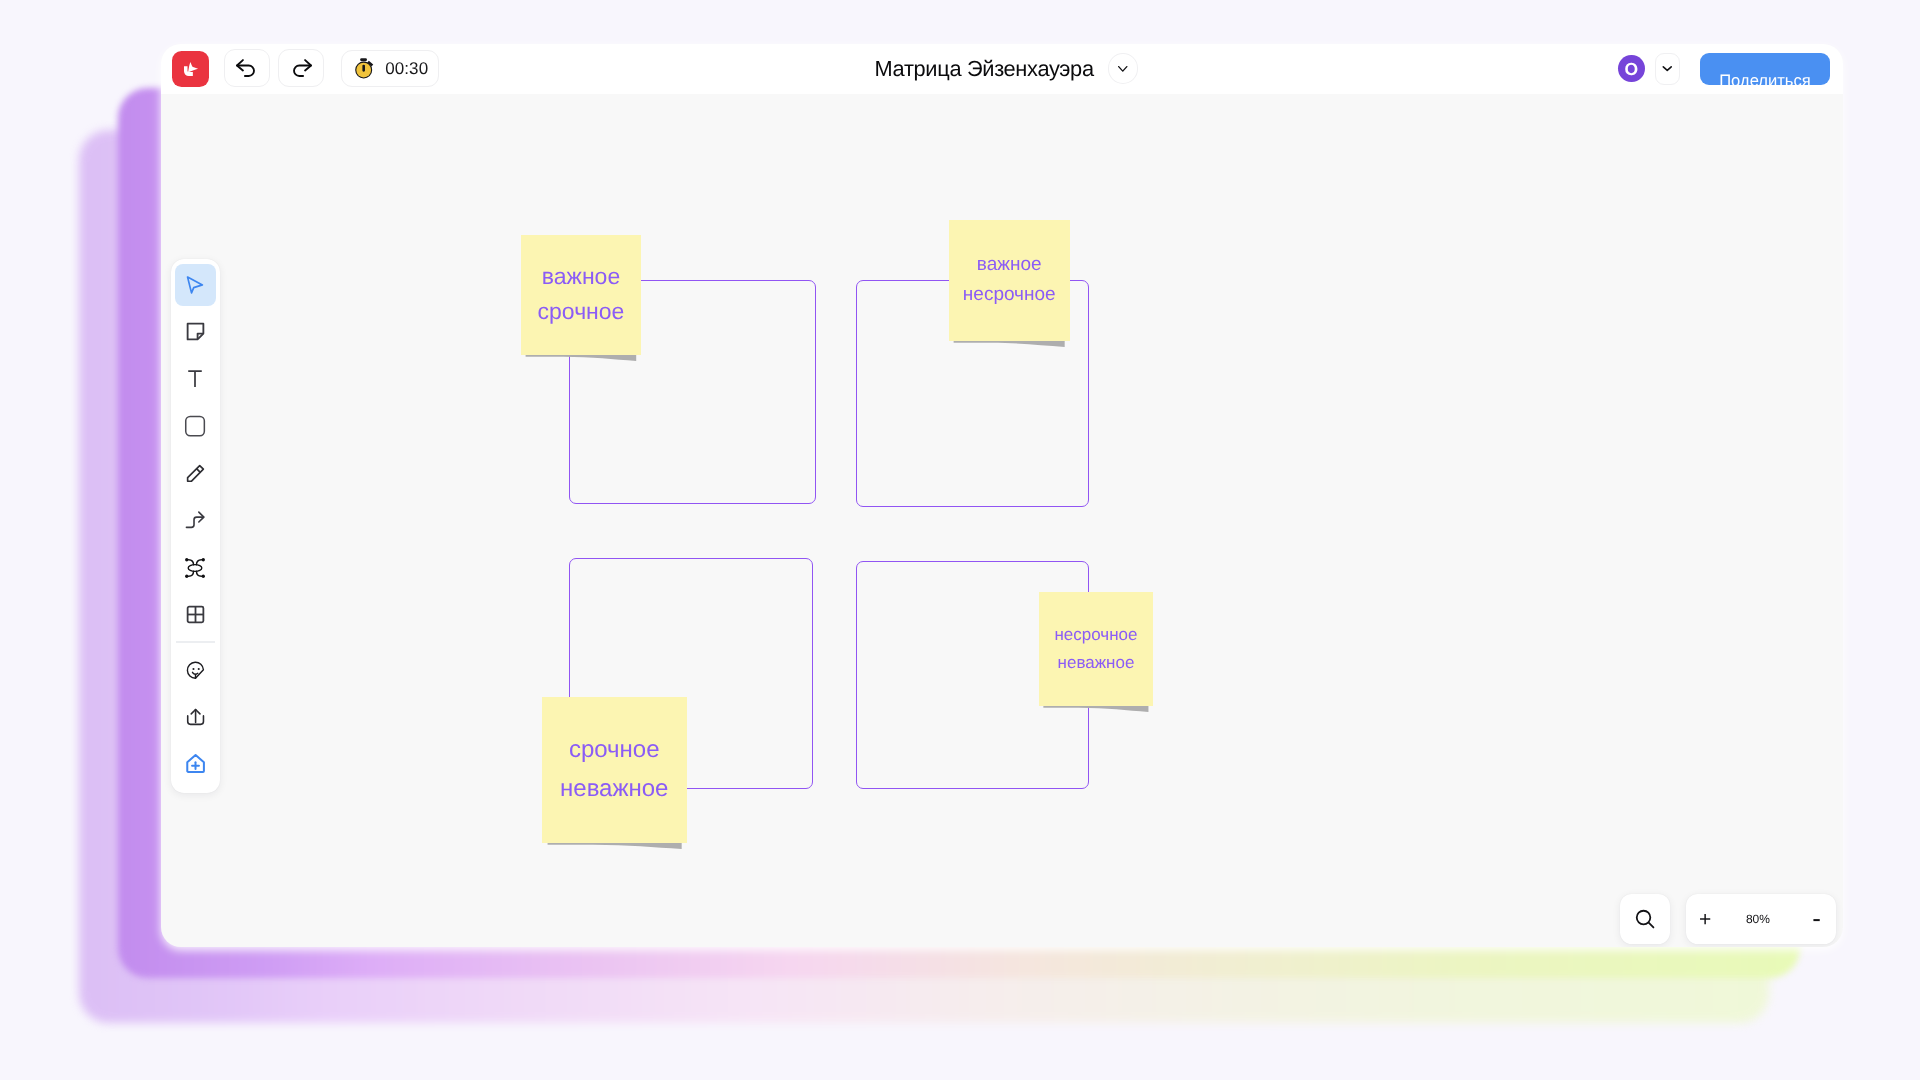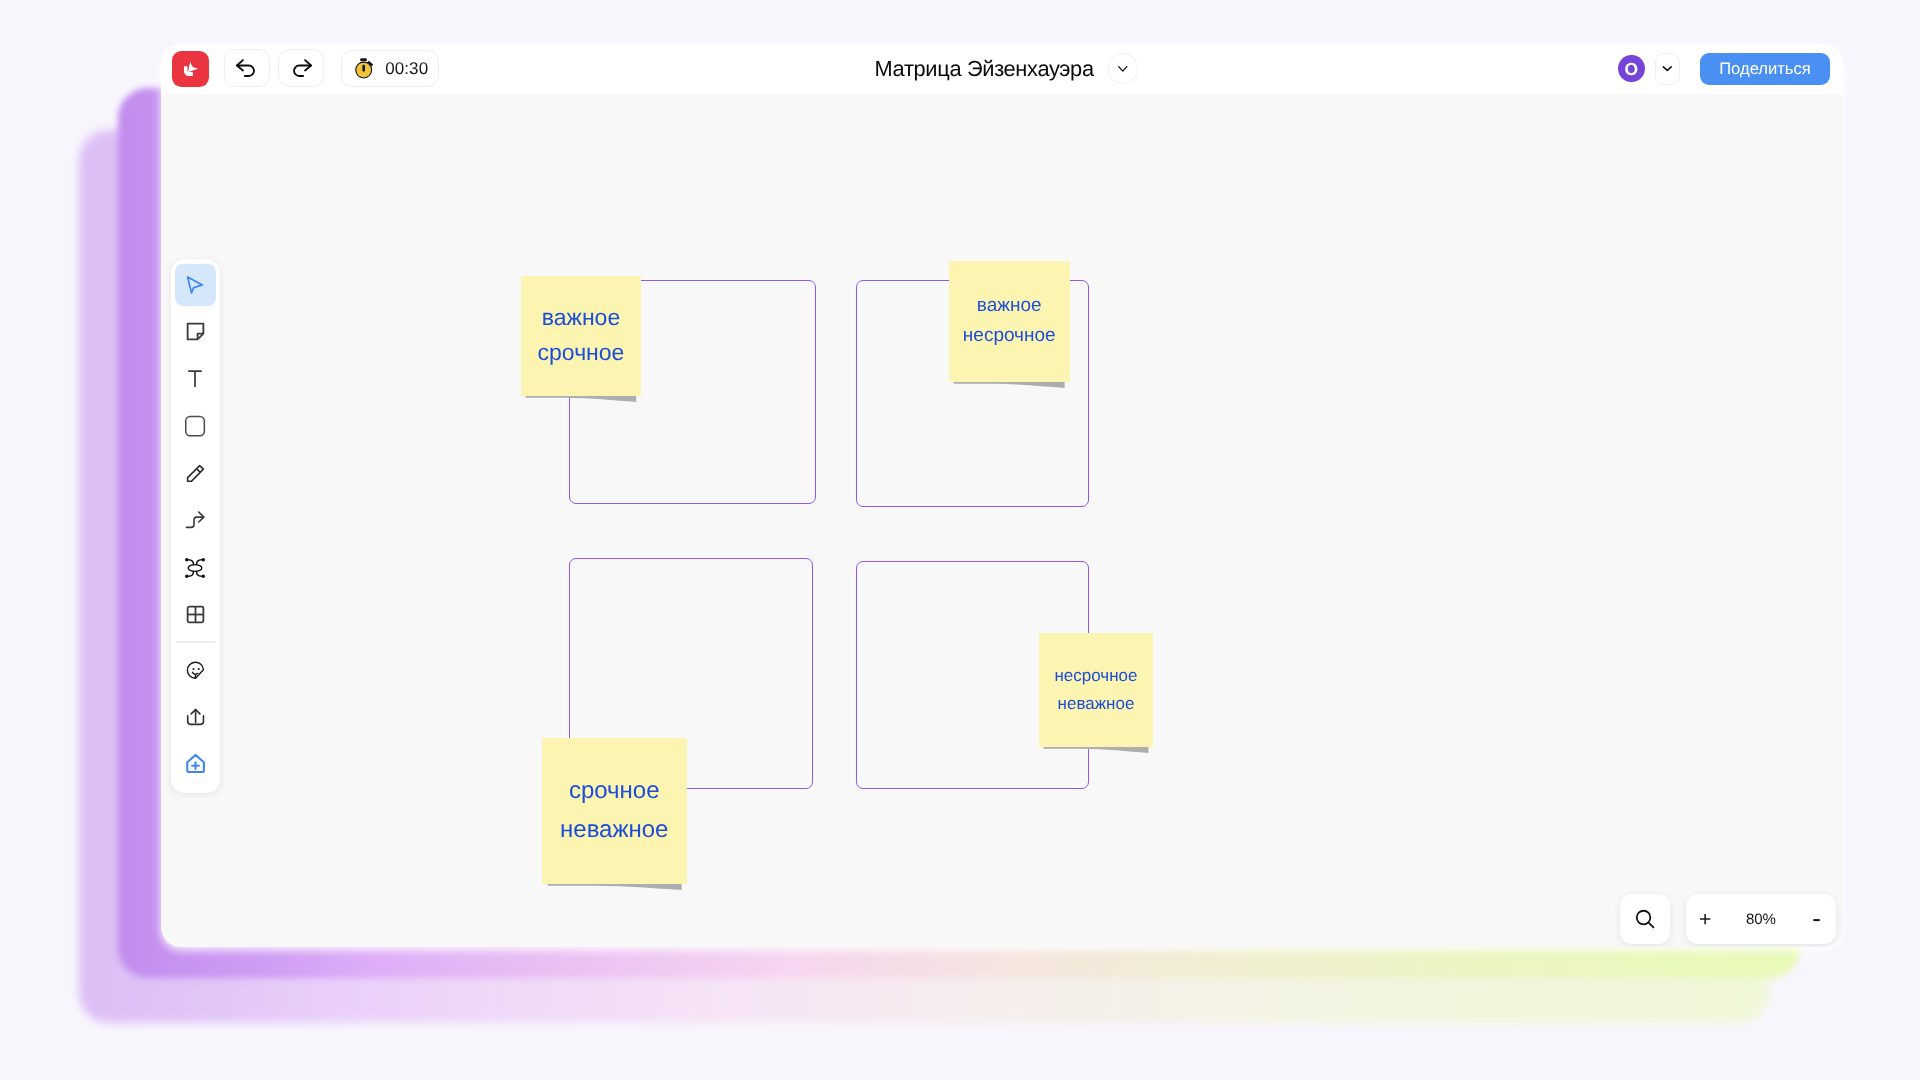--- a/index.html
+++ b/index.html
@@ -100,21 +100,21 @@
     background: #fff; border: 1.2px solid #f0f0f2; border-radius: 9px;
     display: flex; align-items: center; justify-content: center;
   }
   #share-btn {
     position: absolute; left: 1539.4px; top: 8.9px;
     width: 129.2px; height: 31.8px;
     background: #4a90f2; color: #fff;
     border-radius: 9px;
     font-size: 16.6px; line-height: 20px;
     display: flex; align-items: flex-start; justify-content: center;
-    padding-top: 6px;
+    padding-top: 18px;
   }
 
   
   #toolbar {
     position: absolute; left: 9.5px; top: 215px;
     width: 49px; height: 534px;
     background: #fff;
     border-radius: 13px;
     box-shadow: 0 2px 8px rgba(20,20,40,.07), 0 0 1px rgba(20,20,40,.10);
   }
@@ -130,23 +130,22 @@
   
   #canvas { position: absolute; left: 0; top: 50px; width: 1681.8px; height: 853px; }
   .quad {
     position: absolute;
     border: 1.55px solid #9155f3;
     border-radius: 7px;
   }
   .note {
     position: absolute;
     background: #fcf5b2;
-    color: #1d4ed8;
+    color: #8b5cf6;
     white-space: nowrap;
-    margin-top: 41px;
   }
   .note-line {
     position: absolute; left: 0; width: 100%;
     text-align: center;
   }
   .note-shadow {
     position: absolute;
     left: 0; top: 100%;
     width: 100%; height: 16px;
     overflow: visible;
@@ -169,21 +168,21 @@
     color: #131316;
   }
   #zoom-in-btn {
     position: absolute; left: 6.5px; top: 12px;
     width: 26px; height: 28px;
     display: flex; align-items: center; justify-content: center;
     font-size: 21px; line-height: 21px;
   }
   #zoom-value {
     position: absolute; left: 60.4px; top: 17.3px;
-    font-size: 15px; line-height: 17px; letter-spacing: -0.1px;
+    font-size: 12px; line-height: 17px; letter-spacing: -0.1px;
   }
   #zoom-out-btn {
     position: absolute; left: 118px; top: 10px;
     width: 26px; height: 28px;
     display: flex; align-items: center; justify-content: center;
     font-size: 26px; line-height: 26px;
   }
 </style>
 </head>
 <body>

